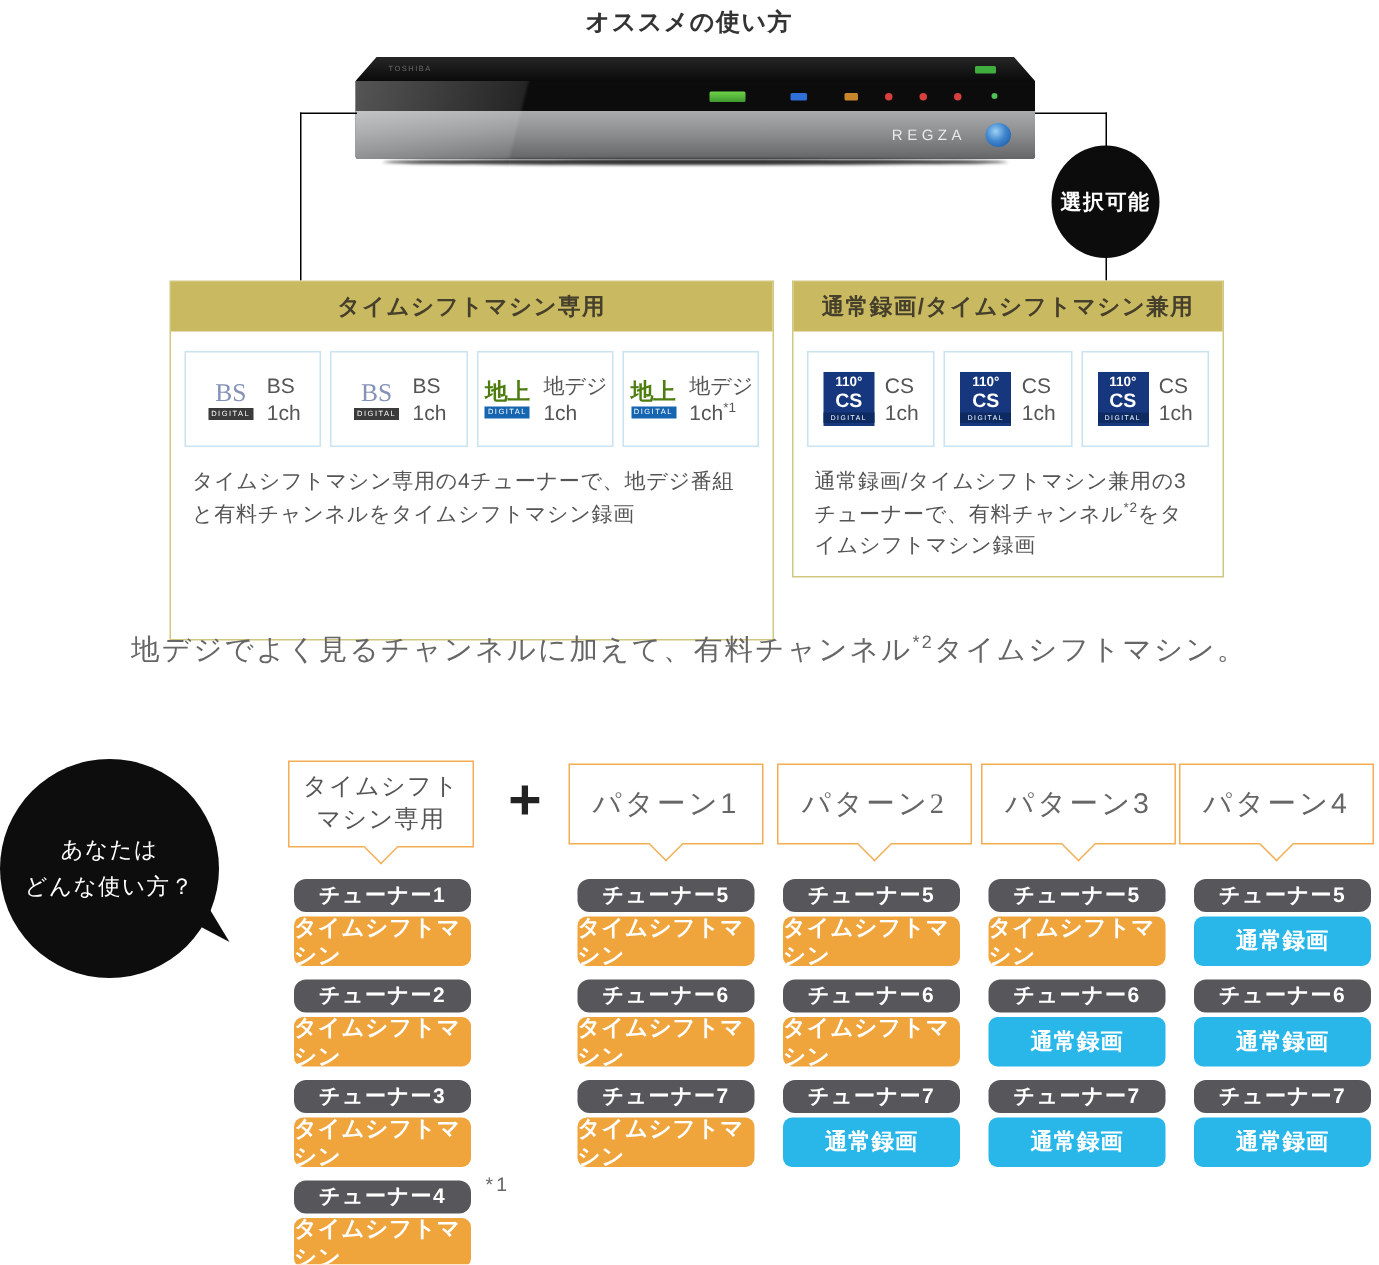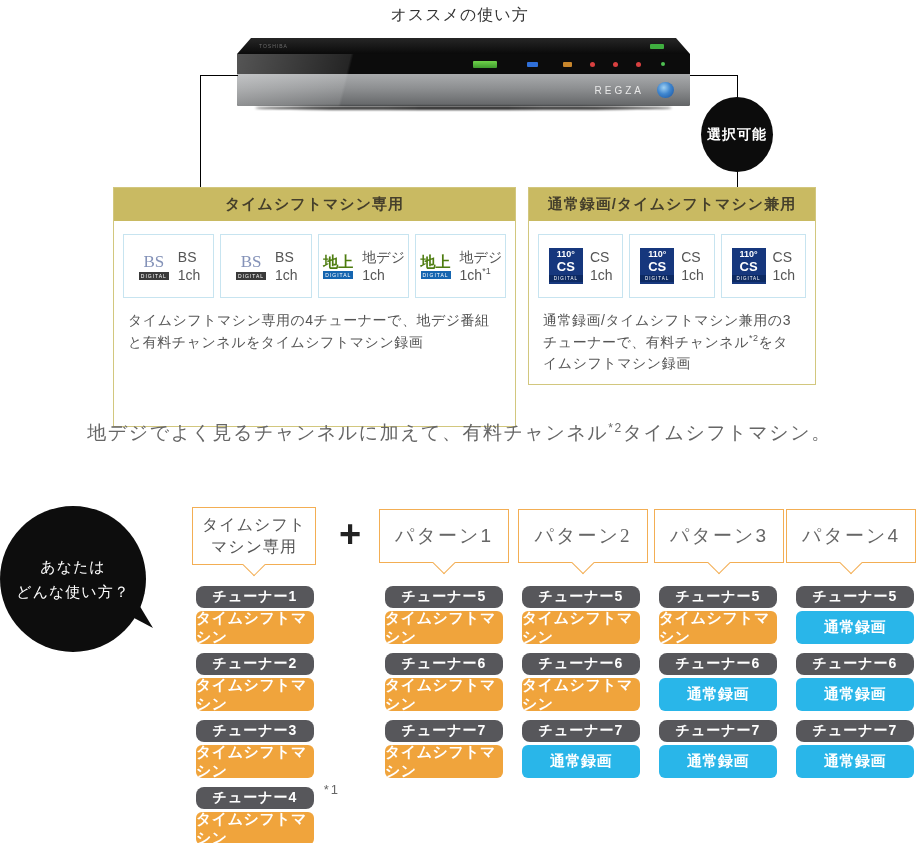--- a/index.html
+++ b/index.html
@@ -6,21 +6,21 @@
     --olive:#c9ba62; --olive-border:#d2c77e; --orange:#f0a43c; --blue:#29b6e9;
     --dark:#57575b; --callout-border:#f3ae54; --card-border:#c7e4f0;
   }
   *{margin:0;padding:0;box-sizing:border-box;}
   html,body{width:919px;height:843px;background:#fff;}
   body{font-family:"Liberation Sans","DejaVu Sans",sans-serif;}
   #canvas{position:relative;width:919px;height:843px;overflow:hidden;background:#fff;}
 
   
   .page-title{position:absolute;top:5px;left:0;width:100%;text-align:center;
-    font-size:16px;font-weight:normal;color:#333;letter-spacing:1px;}
+    font-size:16px;font-weight:bold;color:#333;letter-spacing:1px;}
 
   
   .device{position:absolute;left:237px;top:38px;width:453px;height:52px;}
   .dev-lid{position:relative;height:16px;background:linear-gradient(#262626,#0a0a0a);
     clip-path:polygon(14px 0,calc(100% - 14px) 0,100% 100%,0 100%);}
   .dev-toshiba{position:absolute;left:22px;top:5px;font-size:5px;color:#6b6b6b;letter-spacing:1px;}
   .dev-lid-led{position:absolute;right:26px;top:6px;width:14px;height:5px;background:#3fae3f;border-radius:1px;}
   .dev-face{position:relative;height:52px;border-radius:0 0 2px 2px;overflow:hidden;
     box-shadow:inset 7px 0 7px -4px #1c1c1c, inset -7px 0 7px -4px #1c1c1c;}
   .dev-strip{position:relative;height:20px;background:#0c0c0c;}

